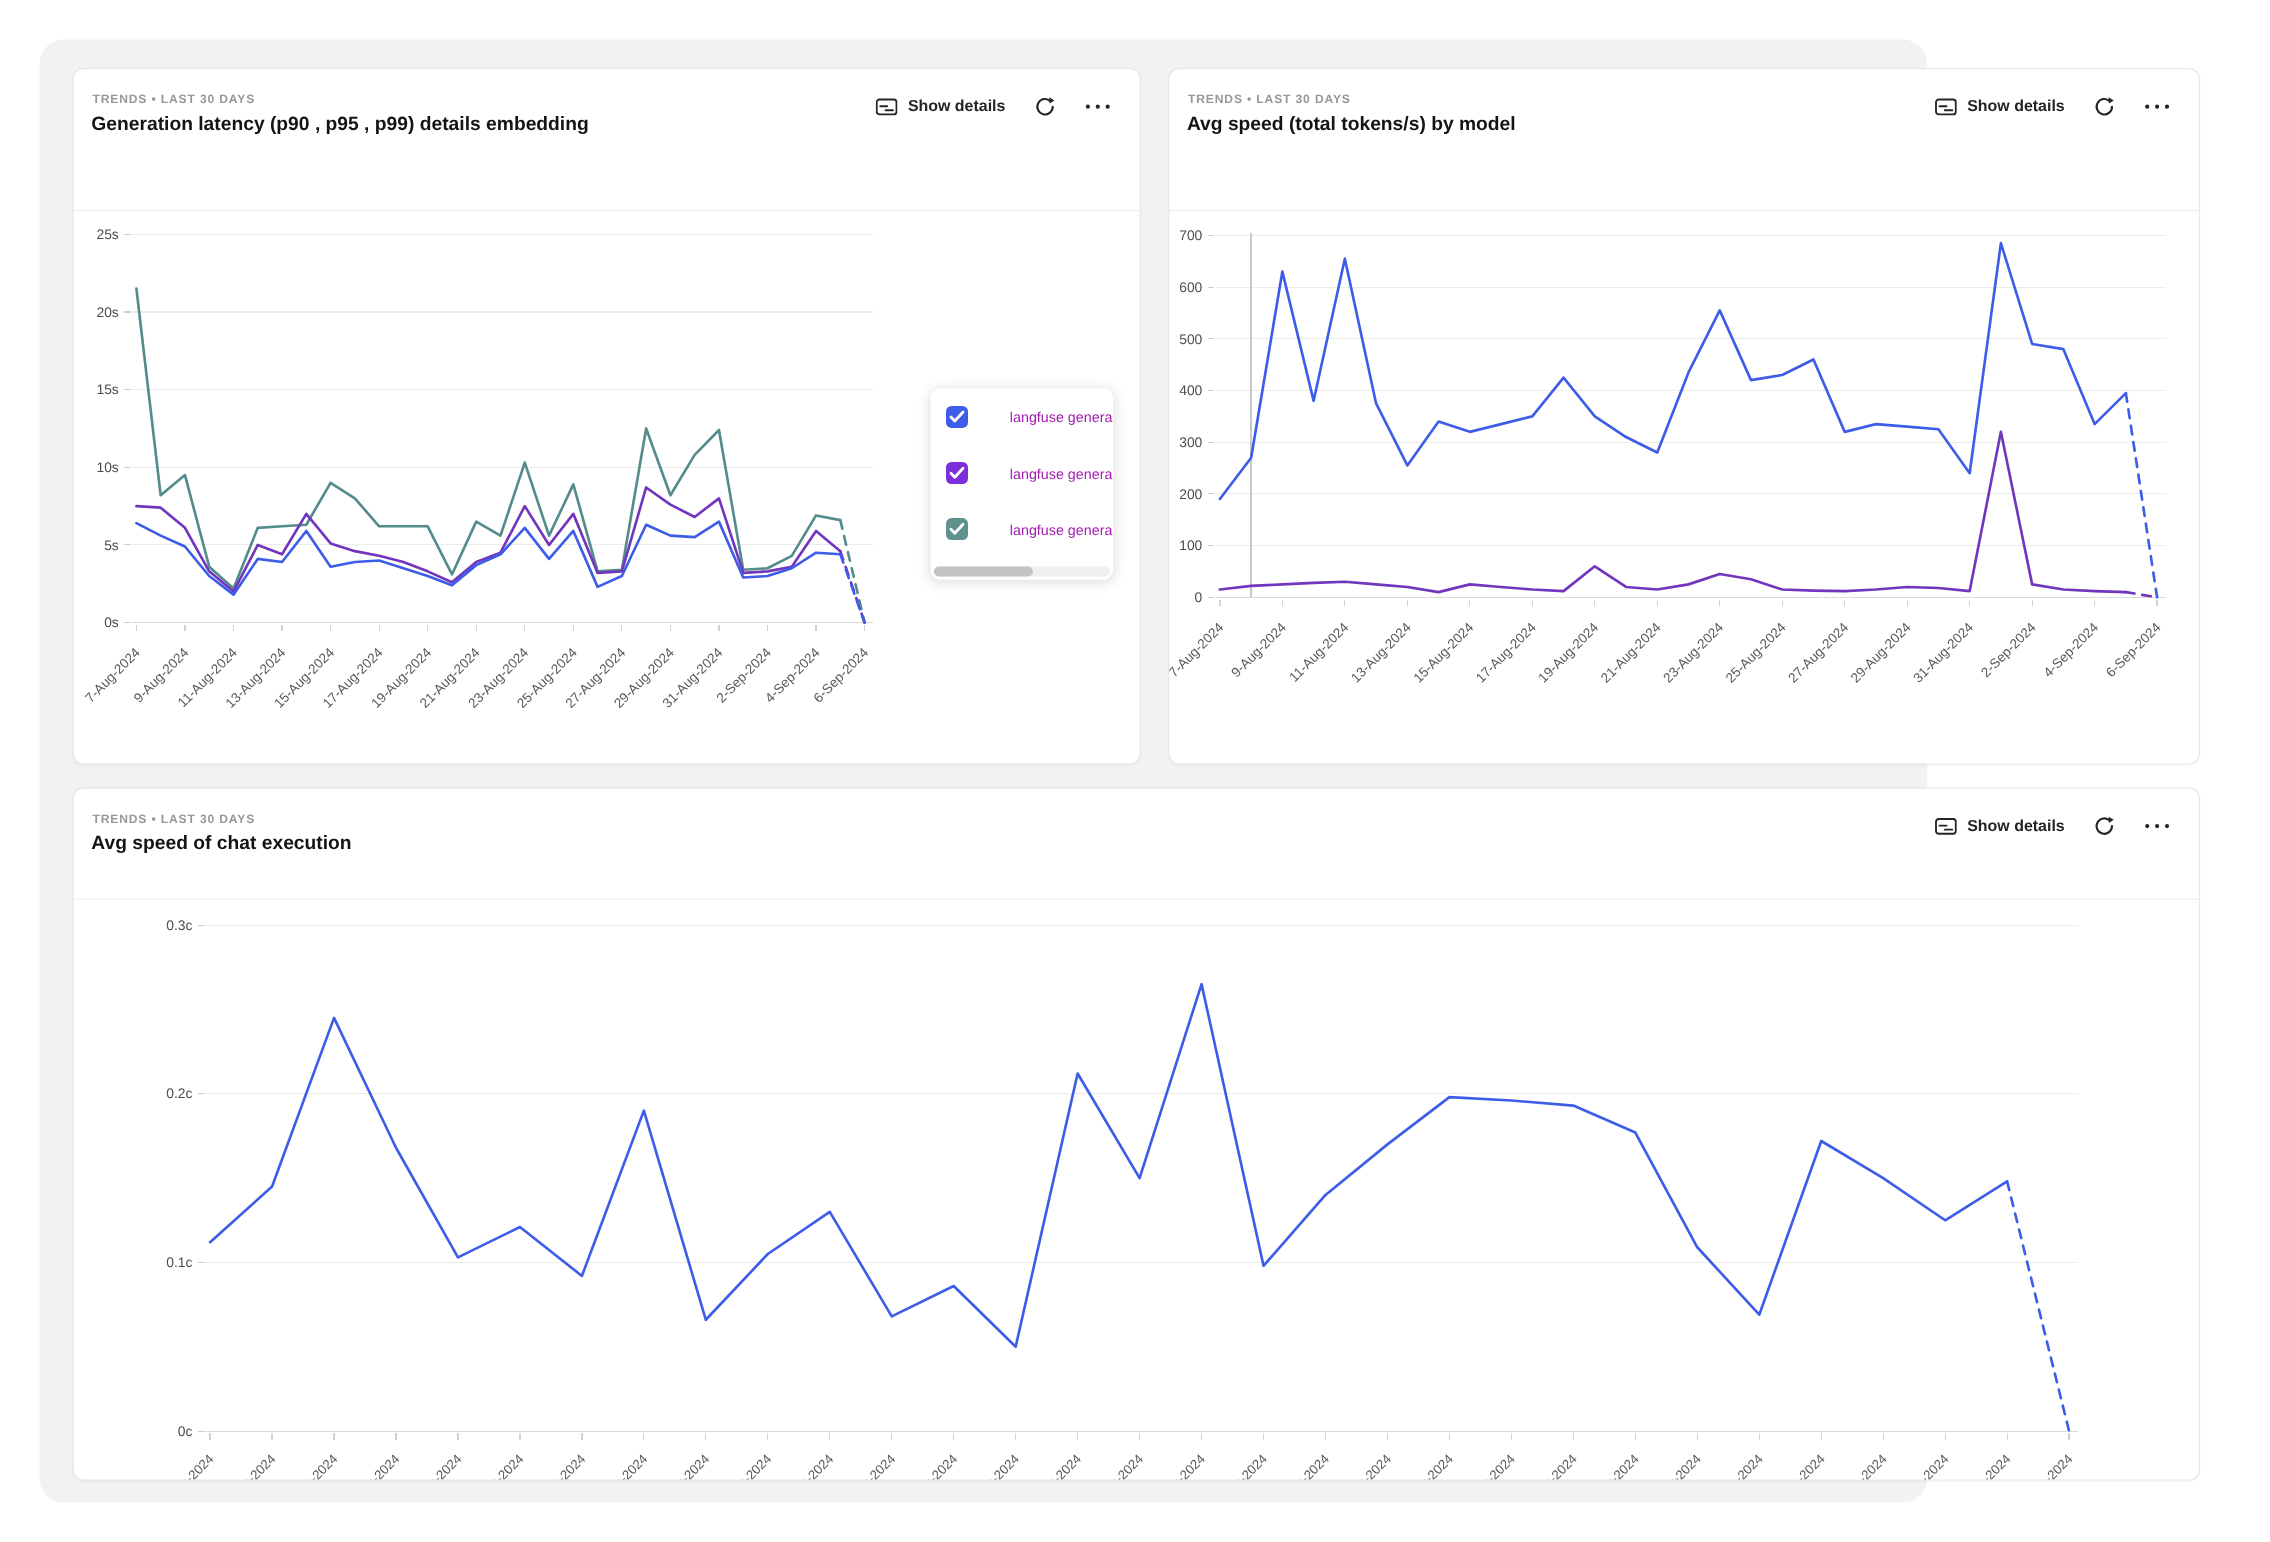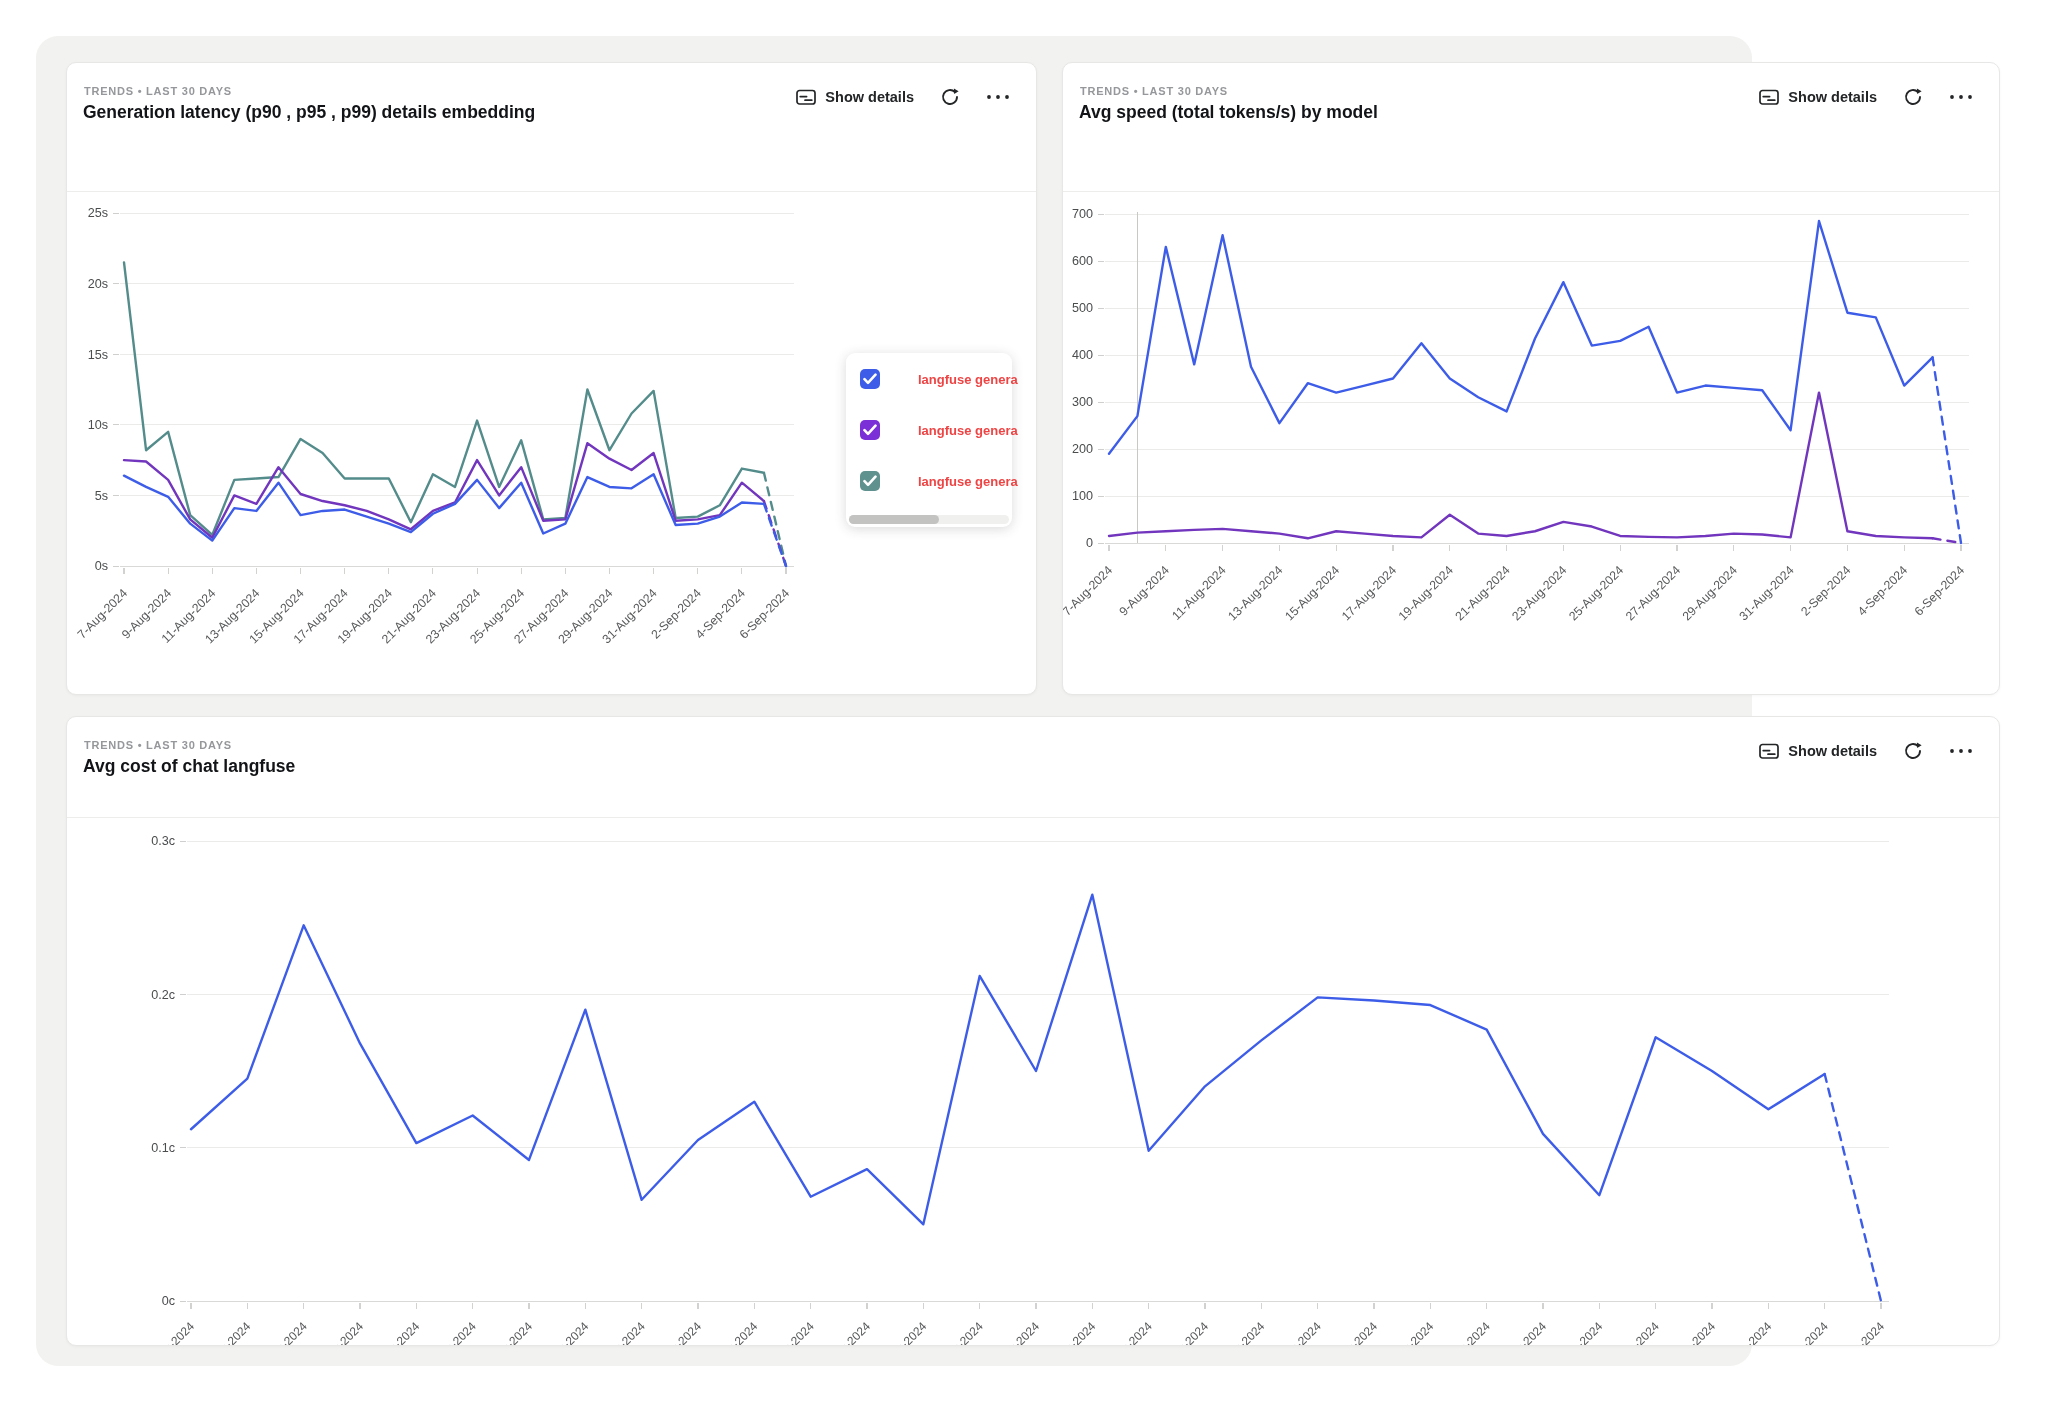--- a/index.html
+++ b/index.html
@@ -44,21 +44,21 @@
   }
   .legend-row{position:absolute;left:14px;display:flex;align-items:center;gap:10px;cursor:pointer;}
   .legend-row.r0{top:16px;}
   .legend-row.r1{top:67px;}
   .legend-row.r2{top:118px;}
   .cbx{
     width:20px;height:20px;border-radius:5px;flex:0 0 auto;
     display:flex;align-items:center;justify-content:center;
   }
   .legend-label{
-    font-size:13px;font-weight:700;color:#ef4444;white-space:nowrap;
+    font-size:13px;font-weight:400;color:#a21caf;white-space:nowrap;
     overflow:hidden;width:112px;padding-left:28px;
   }
   .legend-scroll-track{
     position:absolute;left:3px;right:3px;bottom:3px;height:9px;border-radius:5px;
     background:#f0f0ee;
   }
   .legend-scroll-thumb{
     position:absolute;left:0;top:0;height:9px;width:56%;border-radius:5px;
     background:#c3c3c1;cursor:pointer;
   }
@@ -275,21 +275,21 @@
         <text x="902" y="508" text-anchor="end" font-size="12.3" fill="#57585a" transform="rotate(-45 902 508)">6-Sep-2024</text>
         <path d="M46 472.95 L74.4 469.66 L102.8 468.25 L131.2 466.84 L159.6 465.9 L188 468.25 L216.4 470.6 L244.8 475.3 L273.2 468.25 L301.6 470.6 L330 472.95 L358.4 474.36 L386.8 451.8 L415.2 470.6 L443.6 472.95 L472 468.25 L500.4 458.85 L528.8 463.55 L557.2 472.95 L585.6 473.89 L614 474.36 L642.4 472.95 L670.8 470.6 L699.2 471.54 L727.6 474.36 L756 329.6 L784.4 468.25 L812.8 472.95 L841.2 474.36 L869.6 475.3" fill="none" stroke="#7136bd" stroke-width="2.4" stroke-linejoin="round" stroke-linecap="round"></path>
         <path d="M869.6 475.3 L898 480" fill="none" stroke="#7136bd" stroke-width="2.4" stroke-dasharray="8 7" stroke-linecap="round"></path>
         <path d="M46 390.7 L74.4 353.1 L102.8 183.89999999999998 L131.2 301.4 L159.6 172.14999999999998 L188 303.75 L216.4 360.15 L244.8 320.2 L273.2 329.6 L301.6 322.54999999999995 L330 315.5 L358.4 280.25 L386.8 315.5 L415.2 334.3 L443.6 348.4 L472 275.54999999999995 L500.4 219.15000000000003 L528.8 282.6 L557.2 277.9 L585.6 263.8 L614 329.6 L642.4 322.54999999999995 L670.8 324.9 L699.2 327.25 L727.6 367.2 L756 158.05 L784.4 249.70000000000002 L812.8 254.4 L841.2 322.54999999999995 L869.6 294.35" fill="none" stroke="#3d5de8" stroke-width="2.4" stroke-linejoin="round" stroke-linecap="round"></path>
         <path d="M869.6 294.35 L898 480" fill="none" stroke="#3d5de8" stroke-width="2.4" stroke-dasharray="8 7" stroke-linecap="round"></path>
       </svg>
   </div>
 
   <div class="card" id="card-2">
     <div class="eyebrow">TRENDS • LAST 30 DAYS</div>
-    <div class="card-title">Avg cost of chat langfuse</div>
+    <div class="card-title">Avg speed of chat execution</div>
     <div class="toolbar">
       <div class="btn-show">
         <span class="icon-btn">
           <svg width="20" height="17" viewBox="0 0 20 17">
               <rect x="1" y="1.5" width="18" height="13.5" rx="2.5" fill="none" stroke="#232527" stroke-width="1.7"></rect>
               <line x1="4.2" y1="7.6" x2="10.6" y2="7.6" stroke="#232527" stroke-width="1.7" stroke-linecap="round"></line>
               <line x1="9" y1="11.2" x2="15.8" y2="11.2" stroke="#232527" stroke-width="1.7" stroke-linecap="round"></line>
             </svg>
         </span>
         <span>Show details</span>

